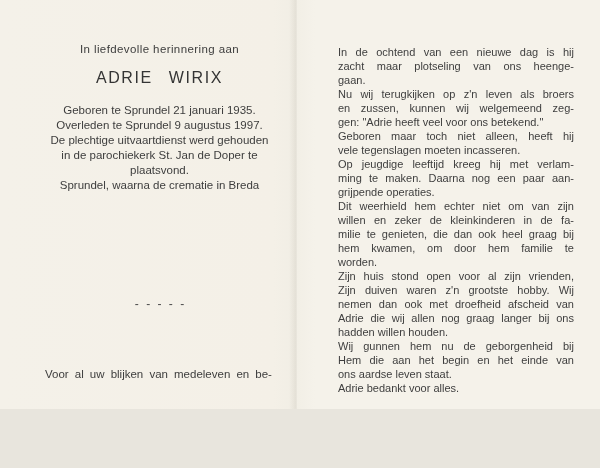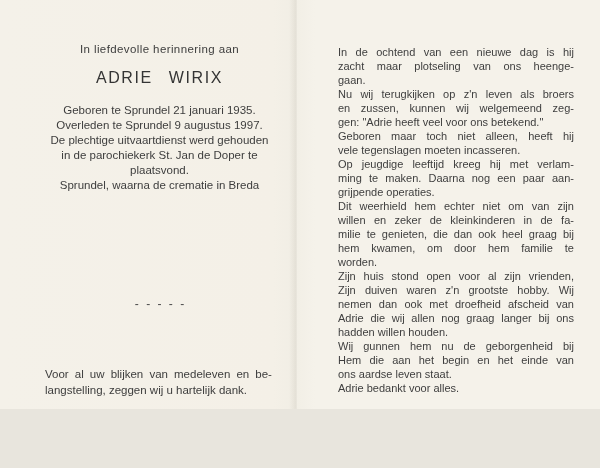--- a/index.html
+++ b/index.html
@@ -69,21 +69,20 @@
         <div class="line just">
           <span>Voor</span>
           <span>al</span>
           <span>uw</span>
           <span>blijken</span>
           <span>van</span>
           <span>medeleven</span>
           <span>en</span>
           <span>be-</span>
         </div>
-        <div class="line">langstelling, zeggen wij u hartelijk dank.</div>
       </div>
     <div class="signature">Familie Wirix</div>
   </div>
 
   <div class="fold"></div>
 
   <svg class="smudge" width="22" height="16">
     <path d="M3 11 Q8 3 12 6 T19 8" stroke="#6b675f" fill="none" stroke-width="1.3"></path>
   </svg>
 

